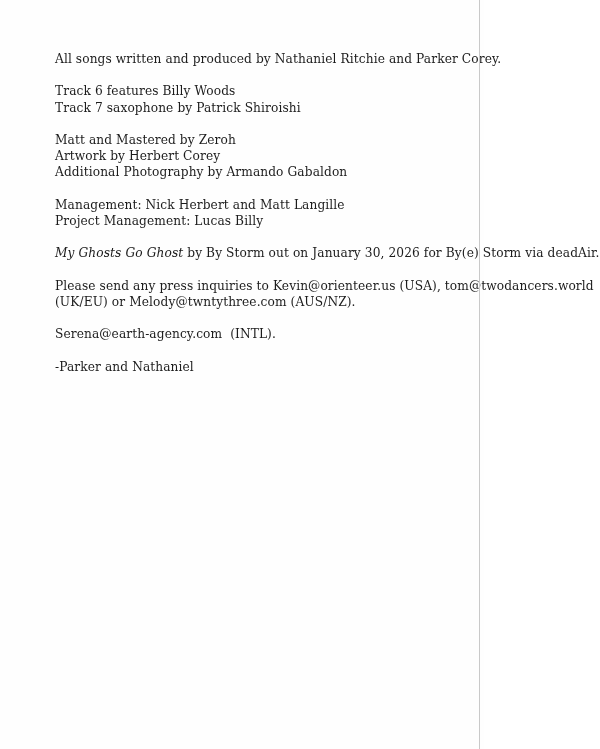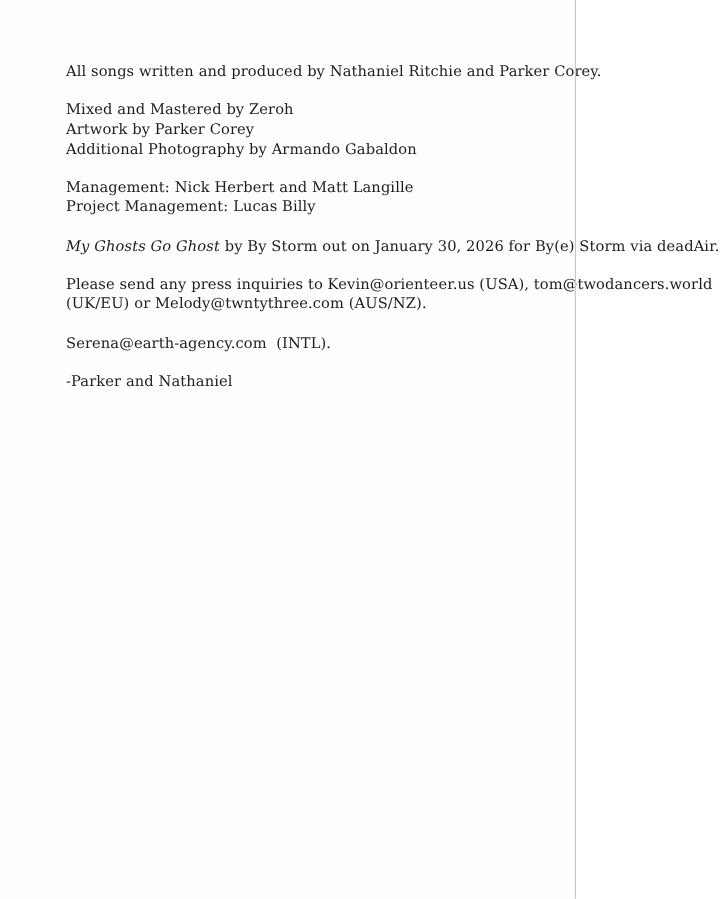--- a/index.html
+++ b/index.html
@@ -53,24 +53,28 @@
 <body>
 
 <div class="page">
 
   <div class="content">
 
     <p class="para">
       <span class="line">All songs written and produced by Nathaniel Ritchie and Parker Corey.</span>
     </p>
 
+    <p class="para">
+      <span class="line">Track 6 features Billy Woods</span>
+      <span class="line">Track 7 saxophone by Patrick Shiroishi</span>
+    </p>
 
     <p class="para">
-      <span class="line">Mixed and Mastered by Zeroh</span>
-      <span class="line">Artwork by Parker Corey</span>
+      <span class="line">Matt and Mastered by Zeroh</span>
+      <span class="line">Artwork by Herbert Corey</span>
       <span class="line">Additional Photography by Armando Gabaldon</span>
     </p>
 
     <p class="para">
       <span class="line">Management: Nick Herbert and Matt Langille</span>
       <span class="line">Project Management: Lucas Billy</span>
     </p>
 
     <p class="para">
       <span class="line"><em class="album-title">My Ghosts Go Ghost</em><span> by By Storm out on January 30, 2026 for By(e) Storm via deadAir.</span></span>

